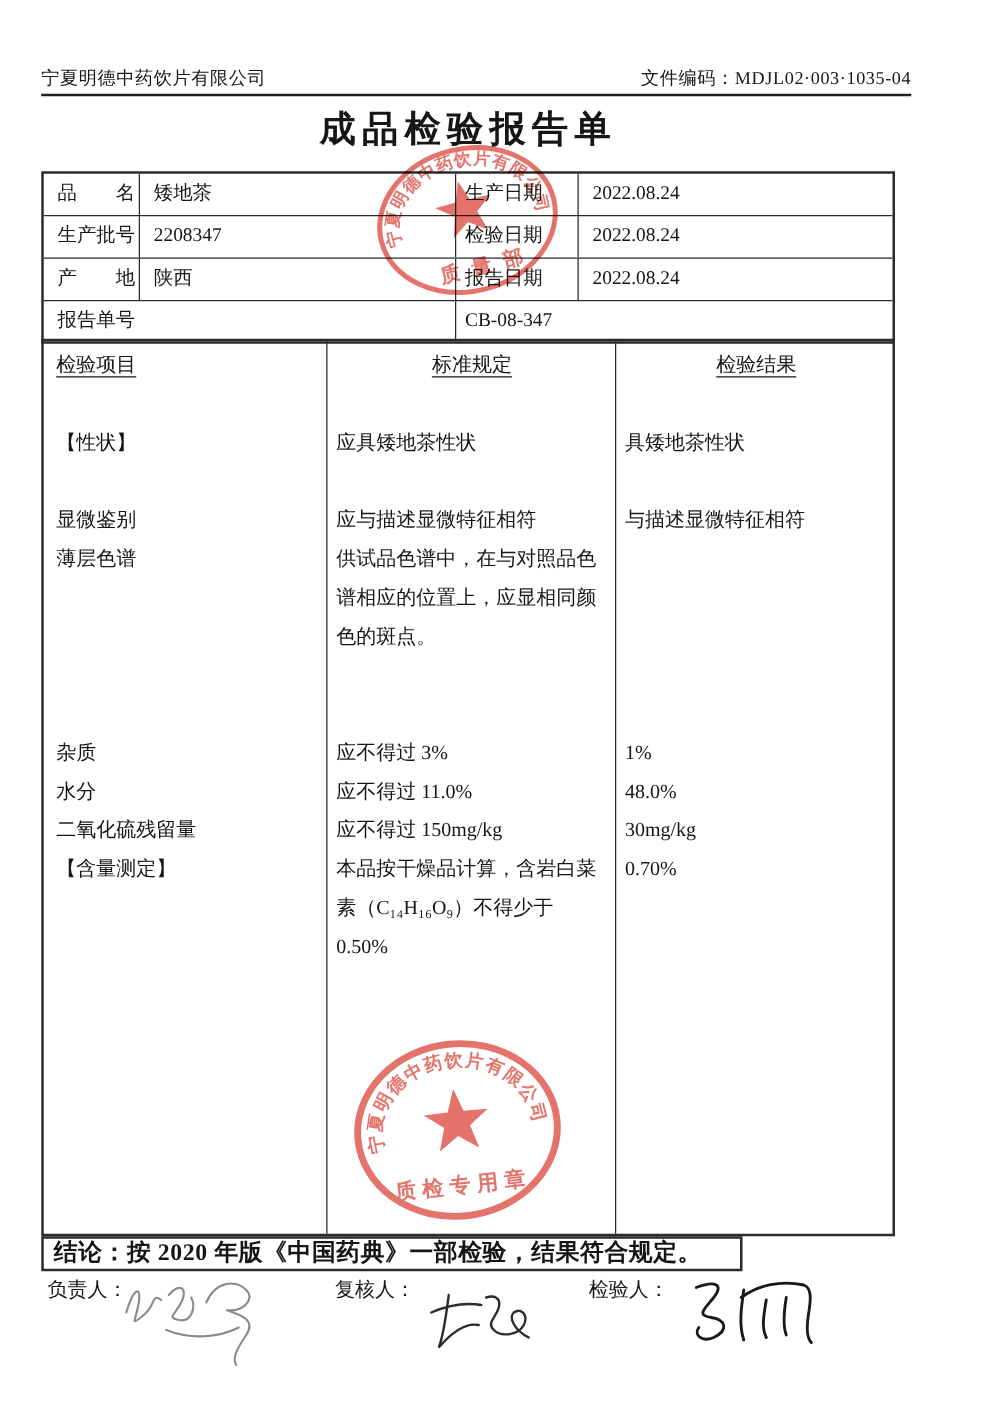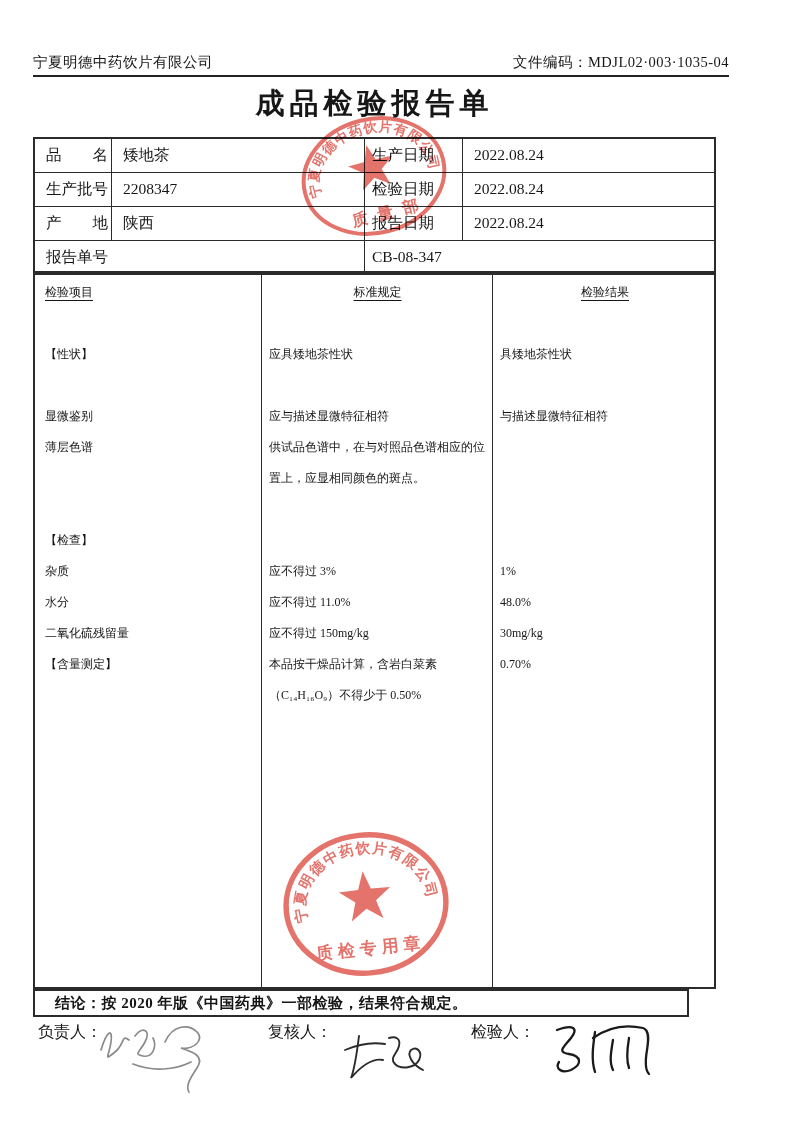--- a/index.html
+++ b/index.html
@@ -42,41 +42,41 @@
     display:grid;grid-template-columns:330px 1fr;
     height:32px;line-height:31px;border-top:1px solid var(--line);
   }
   .ic{padding-left:11px;overflow:hidden;white-space:nowrap;}
   .ic-b{border-right:1px solid var(--line);}
   .ic-l2{padding-left:7px;}
   
   .insp-table{
     position:absolute;left:33px;top:271px;width:683px;height:718px;
     border:2px solid var(--line);box-sizing:border-box;
-    font-size:12px;
+    font-size:16px;
   }
   .vline{position:absolute;top:0;bottom:0;width:1px;background:var(--line);}
   .vline-1{left:226px;}
   .vline-2{left:457px;}
   .insp-rows{position:absolute;left:0;top:4px;width:100%;}
   .insp-row{
     display:grid;grid-template-columns:226px 231px 222px;
     line-height:31px;min-height:31px;
   }
   .cell{padding:0 8px 0 10px;}
   .cell-std{padding:0 6px 0 8px;}
   .cell-res{padding:0 4px 0 8px;}
   .insp-head .cell{text-align:left;}
   .insp-head .cell-std,.insp-head .cell-res{text-align:center;}
   .insp-head span{text-decoration:underline;text-underline-offset:4px;}
   
   .conclusion{
-    position:absolute;left:33px;top:989px;width:656px;height:28px;
+    position:absolute;left:33px;top:989px;width:561px;height:28px;
     border:2px solid var(--line);box-sizing:border-box;
-    font-size:15px;font-weight:bold;line-height:24px;padding-left:20px;
+    font-size:19px;font-weight:bold;line-height:24px;padding-left:8px;
     letter-spacing:0.5px;
   }
   
   .sign-row{
     position:absolute;left:33px;top:1022px;width:683px;height:60px;
     font-size:16px;
   }
   .sign-label{position:absolute;top:0;}
   .sig{position:absolute;}
   
@@ -166,21 +166,20 @@
     <div class="cell cell-std">供试品色谱中，在与对照品色谱相应的位置上，应显相同颜色的斑点。</div>
   </div>
 
   <div class="insp-row">
     <div class="cell"></div>
     <div class="cell cell-std"></div>
     <div class="cell cell-res"></div>
   </div>
 
   <div class="insp-row">
-    <div class="cell">【检查】</div>
     <div class="cell cell-std"></div>
     <div class="cell cell-res"></div>
   </div>
 
   <div class="insp-row">
     <div class="cell">杂质</div>
     <div class="cell cell-std">应不得过 3%</div>
     <div class="cell cell-res">1%</div>
   </div>
 

